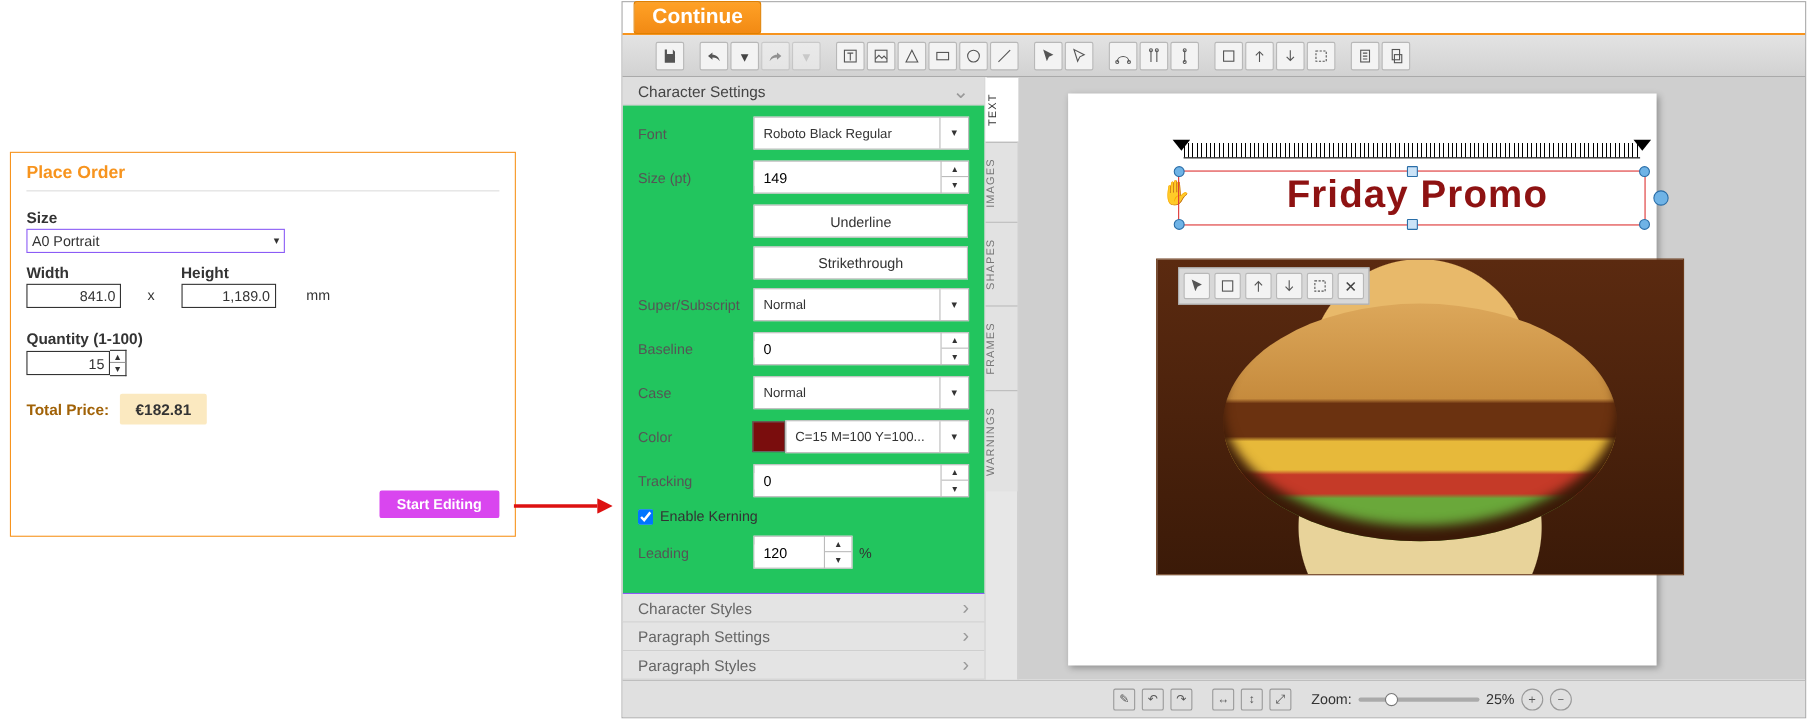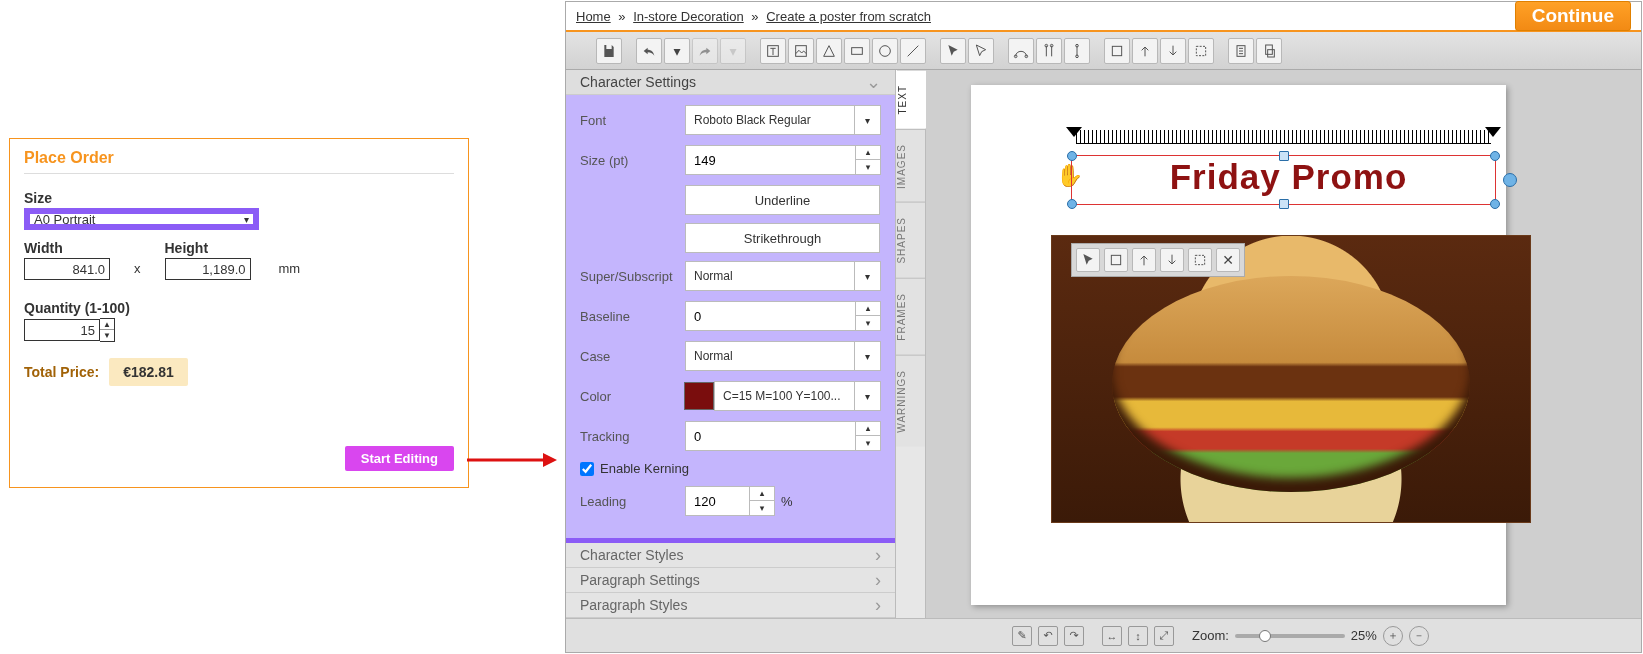--- a/index.html
+++ b/index.html
@@ -17,21 +17,21 @@
     left: 9px; top: 138px;
     width: 460px; height: 350px;
     border: 1px solid #f7941e;
     padding: 10px 14px 10px 14px;
     background: #fff;
   }
   .panel-order h2 { color: #f7941e; font-weight: 600; font-size: 16px; padding-bottom: 6px; border-bottom: 1px solid #ddd; }
   .field-label { font-weight: 600; font-size: 14px; margin-top: 16px; }
   .select {
     width: 235px; height: 22px;
-    border: 6px solid #8b5cf6;
+    border: 1px solid #8b5cf6;
     display: flex; align-items: center; justify-content: space-between;
     padding: 0 4px; background: #fff; font-size: 13px;
     margin-top: 2px;
   }
   .caret-down::after { content: "▾"; font-size: 10px; }
   .dims { display: flex; gap: 24px; margin-top: 10px; }
   .dim-col { display: flex; flex-direction: column; }
   .dim-col span.lbl { font-weight: 600; font-size:14px; margin-bottom:2px; }
   .dim-input {
     width: 86px; height: 22px; border: 1px solid #333;
@@ -90,21 +90,21 @@
   .workspace { flex:1; display:flex; overflow:hidden; }
   .sidepanel { width:330px; background:#f2f2f2; border-right:1px solid #bbb; display:flex; flex-direction:column; overflow-y:auto; }
   .accordion {
     height:38px; background:#e4e4e4; color:#666; font-size:14px; padding:0 14px;
     display:flex; align-items:center; justify-content:space-between; border-bottom:1px solid #ccc;
     cursor:pointer;
   }
   .accordion.open { background:#dedede; color:#444; }
   .accordion .chev::after { content:"›"; font-size:18px; color:#999; }
   .accordion.open .chev::after { content:"⌄"; }
-  .acc-body { padding:10px 14px 12px; background:#c4b5fd; border-bottom:5px solid #8b5cf6; }
+  .acc-body { padding:10px 14px 12px; background:#22c55e; border-bottom:1px solid #8b5cf6; }
   .prop-row { display:flex; align-items:center; margin-bottom:10px; min-height:30px; }
   .prop-row label { width:105px; color:#555; font-size:13px; }
   .prop-ctrl {
     flex:1; height:30px; border:1px solid #bbb; display:flex; align-items:center; background:#fff;
   }
   .prop-ctrl span.txt { flex:1; padding:0 8px; font-size:12px; color:#333; overflow:hidden; white-space:nowrap; }
   .prop-ctrl .dd-btn { width:26px; height:100%; border-left:1px solid #bbb; display:flex; align-items:center; justify-content:center; }
   .prop-ctrl .dd-btn::after{content:"▾"; font-size:10px;}
   .prop-num input { border:none; flex:1; padding:0 8px; font-size:13px; outline:none; width:100%; }
   .step-col { display:flex; flex-direction:column; border-left:1px solid #bbb; }
@@ -226,27 +226,20 @@
 </div>
 
 <svg class="arrow" viewBox="0 0 90 14">
   <line x1="0" y1="7" x2="76" y2="7" stroke="#d11" stroke-width="3"></line>
   <polygon points="76,0 90,7 76,14" fill="#d11"></polygon>
 </svg>
 
 <div class="editor">
 
   <div class="breadcrumb">
-    <div class="left">
-      <span class="link">Home</span>
-      <span class="sep">»</span>
-      <span class="link">In-store Decoration</span>
-      <span class="sep">»</span>
-      <span class="link">Create a poster from scratch</span>
-    </div>
     <button class="btn-continue">Continue</button>
   </div>
 
   <div class="toolbar">
     <div class="tbtn fill">
         <svg viewBox="0 0 24 24">
           <path d="M5 3h11l3 3v15H5z M8 3v6h8V3 M8 21v-7h8v7"></path>
         </svg>
       </div>
     <div class="sep"></div>

